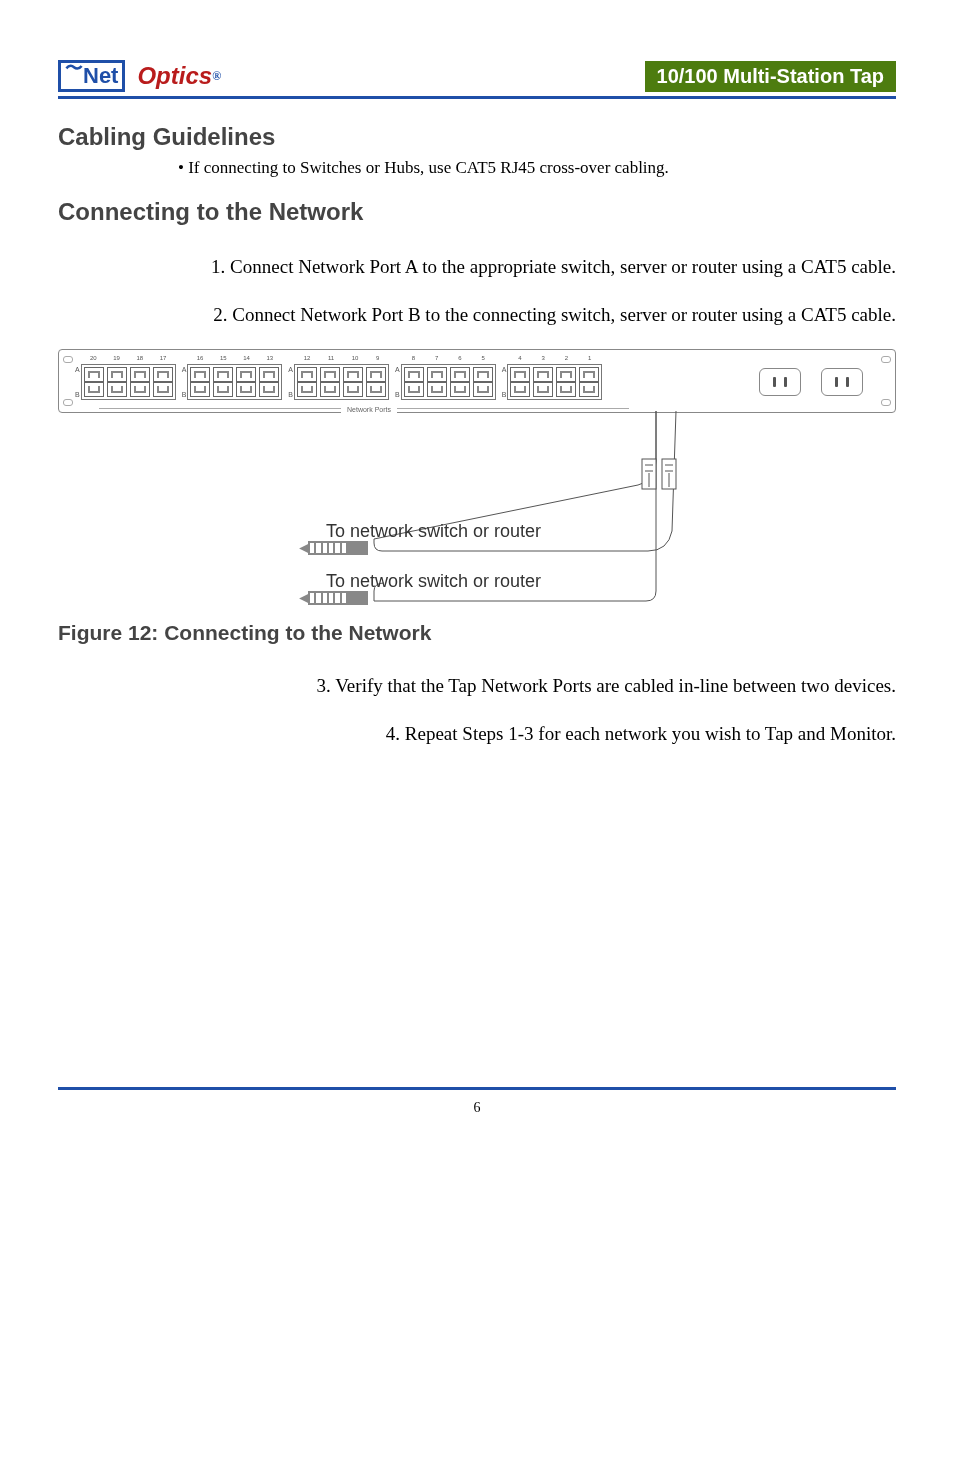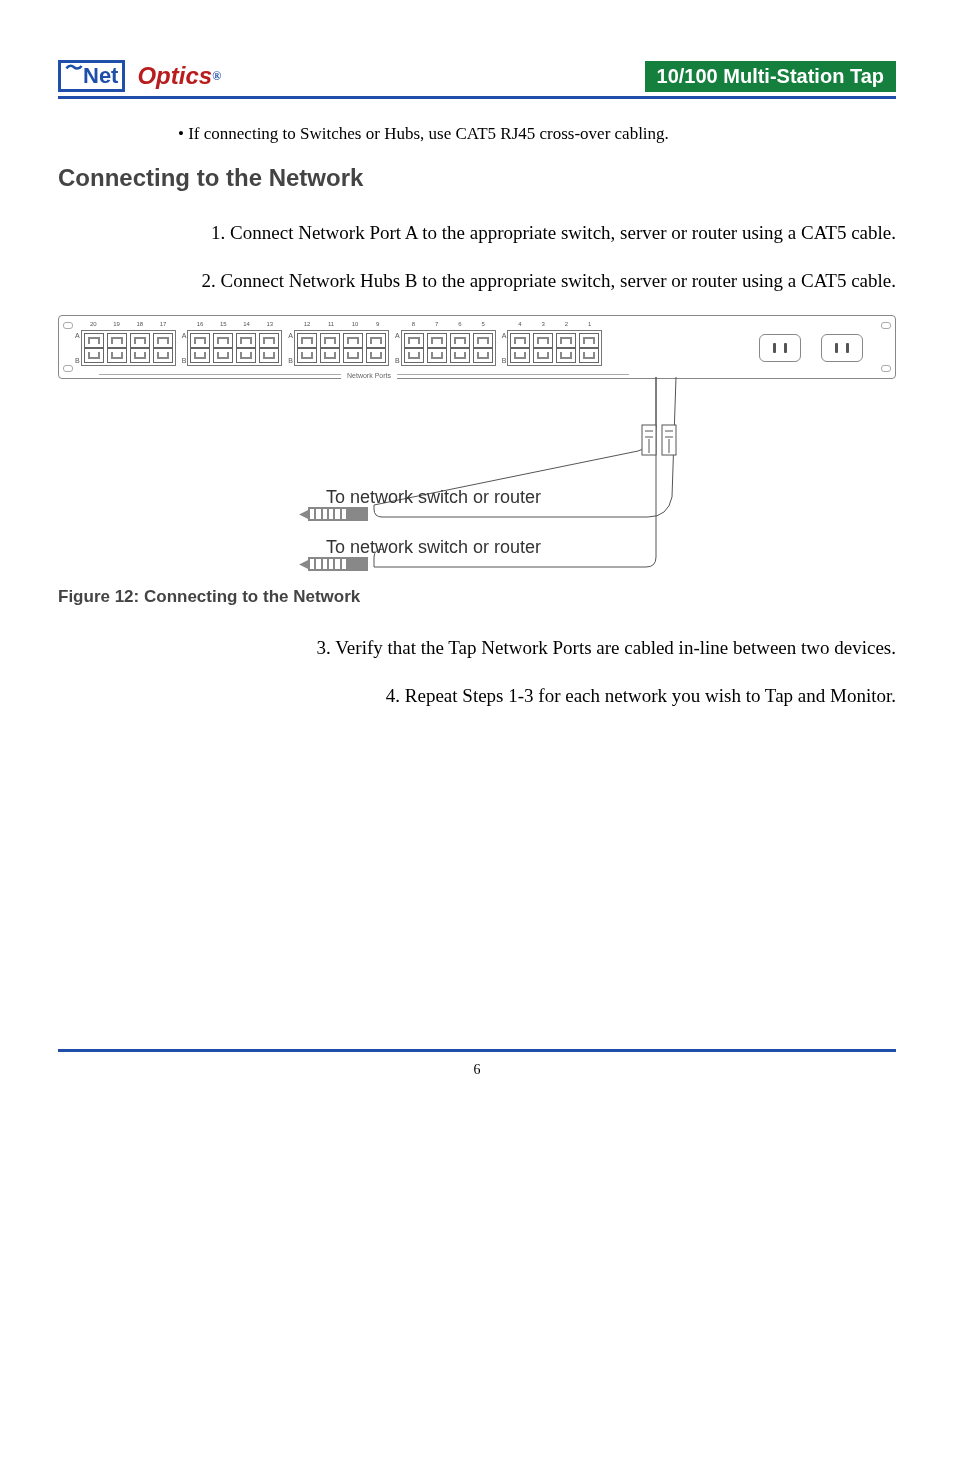--- a/index.html
+++ b/index.html
@@ -52,21 +52,21 @@
     font-size: 24px;
     font-weight: bold;
     margin-left: 12px;
   }
   .logo-reg {
     color: #1f4fa8;
     font-size: 12px;
     vertical-align: super;
   }
   .title-bar {
-    background: #15803d;
+    background: #4d7c0f;
     color: #fff;
     font-family: Arial, Helvetica, sans-serif;
     font-weight: bold;
     font-size: 20px;
     padding: 4px 12px;
   }
   .hr-top {
     border: none;
     border-top: 3px solid #1f4fa8;
     margin: 0 0 24px 0;
@@ -262,21 +262,21 @@
     font-size: 16px;
   }
   .rj45 .pins {
     position:absolute;
     left:2px; top:2px; bottom:2px; width:36px;
     display:flex; gap:2px;
   }
   .rj45 .pins span { flex:1; background:#fff; }
   .figure-caption {
     font-family: Arial, Helvetica, sans-serif;
-    font-size: 17px;
+    font-size: 21px;
     margin: 10px 0 6px 0;
   }
   .figure-caption .fignum {
     font-weight: 900;
     color: #444;
   }
   .figure-caption .figtitle {
     font-weight: bold;
     color: #444;
   }
@@ -303,28 +303,29 @@
         <span class="logo-tilde">〜</span>
         <span class="logo-net">Net</span>
       </span>
       <span class="logo-optics">Optics</span>
       <span class="logo-reg">®</span>
     </div>
     <div class="title-bar">10/100 Multi-Station Tap</div>
   </div>
   <hr class="hr-top">
 
+  <h2 class="section">Cabling Guidelines</h2>
   <ul class="bullets">
     <li>If connecting to Switches or Hubs, use CAT5 RJ45 cross-over cabling.</li>
   </ul>
 
   <h2 class="section">Connecting to the Network</h2>
   <ol class="steps">
     <li>Connect Network Port A to the appropriate switch, server or router using a CAT5 cable.</li>
-    <li>Connect Network Hubs B to the appropriate switch, server or router using a CAT5 cable.</li>
+    <li>Connect Network Port B to the connecting switch, server or router using a CAT5 cable.</li>
   </ol>
 
   <div class="figure-wrap">
     <div class="device">
       <span class="right-ear1"></span>
         <span class="right-ear2"></span>
       <div class="port-groups">
 
         <div class="group-wrap">
           <div class="ab-label">

